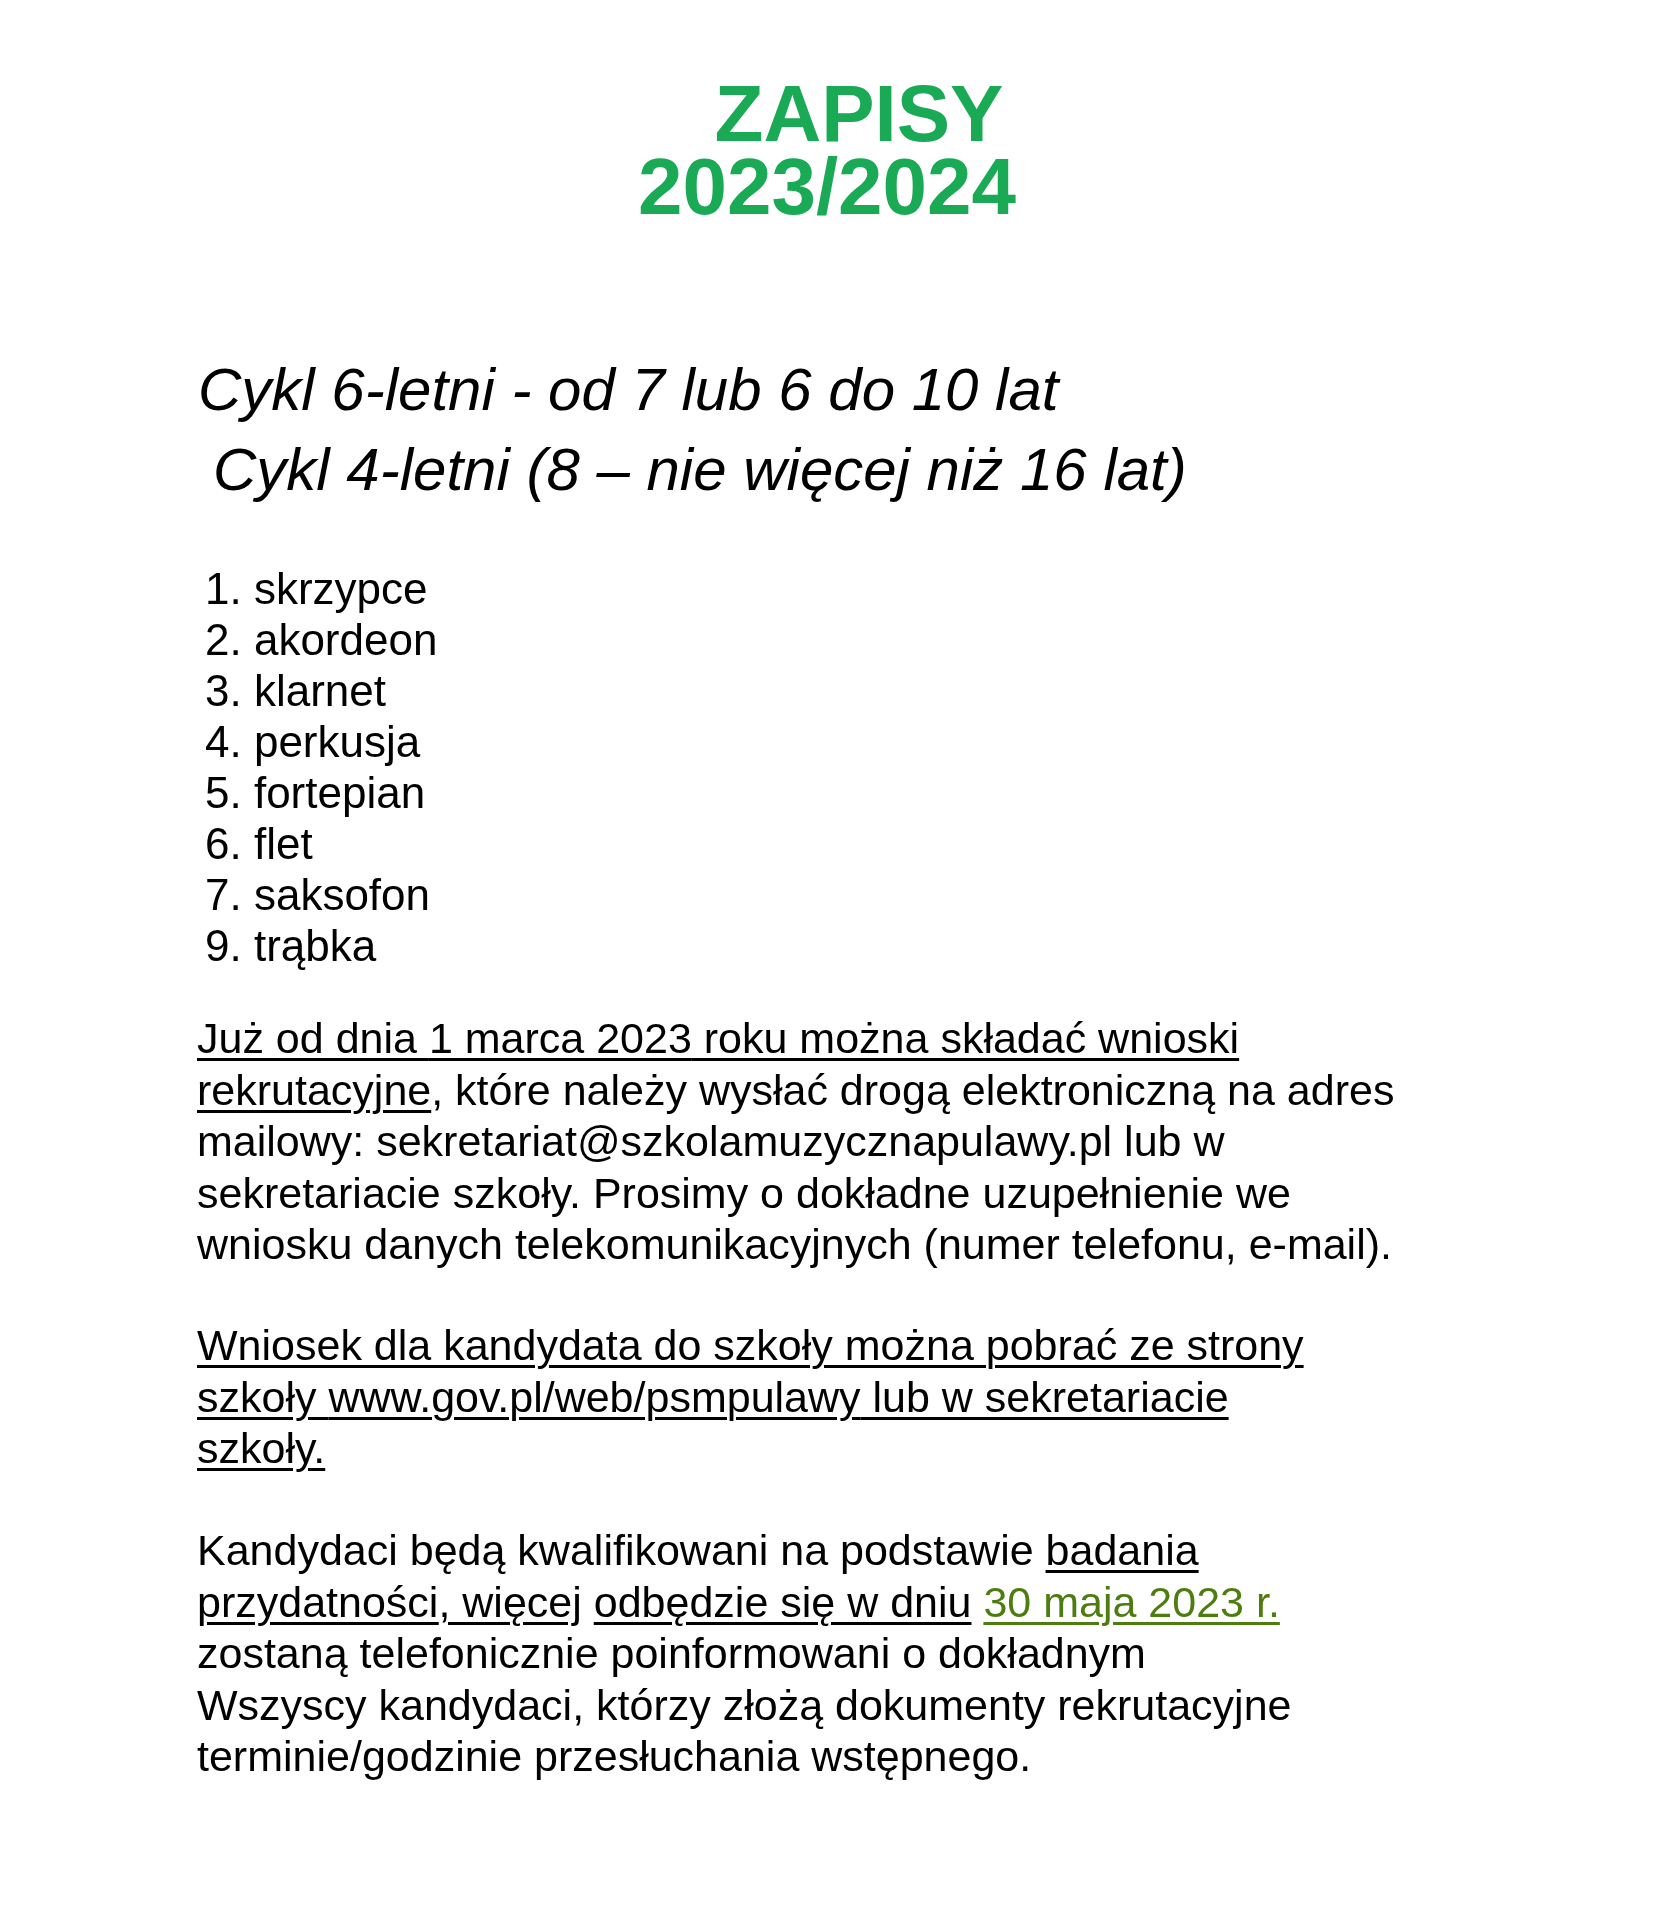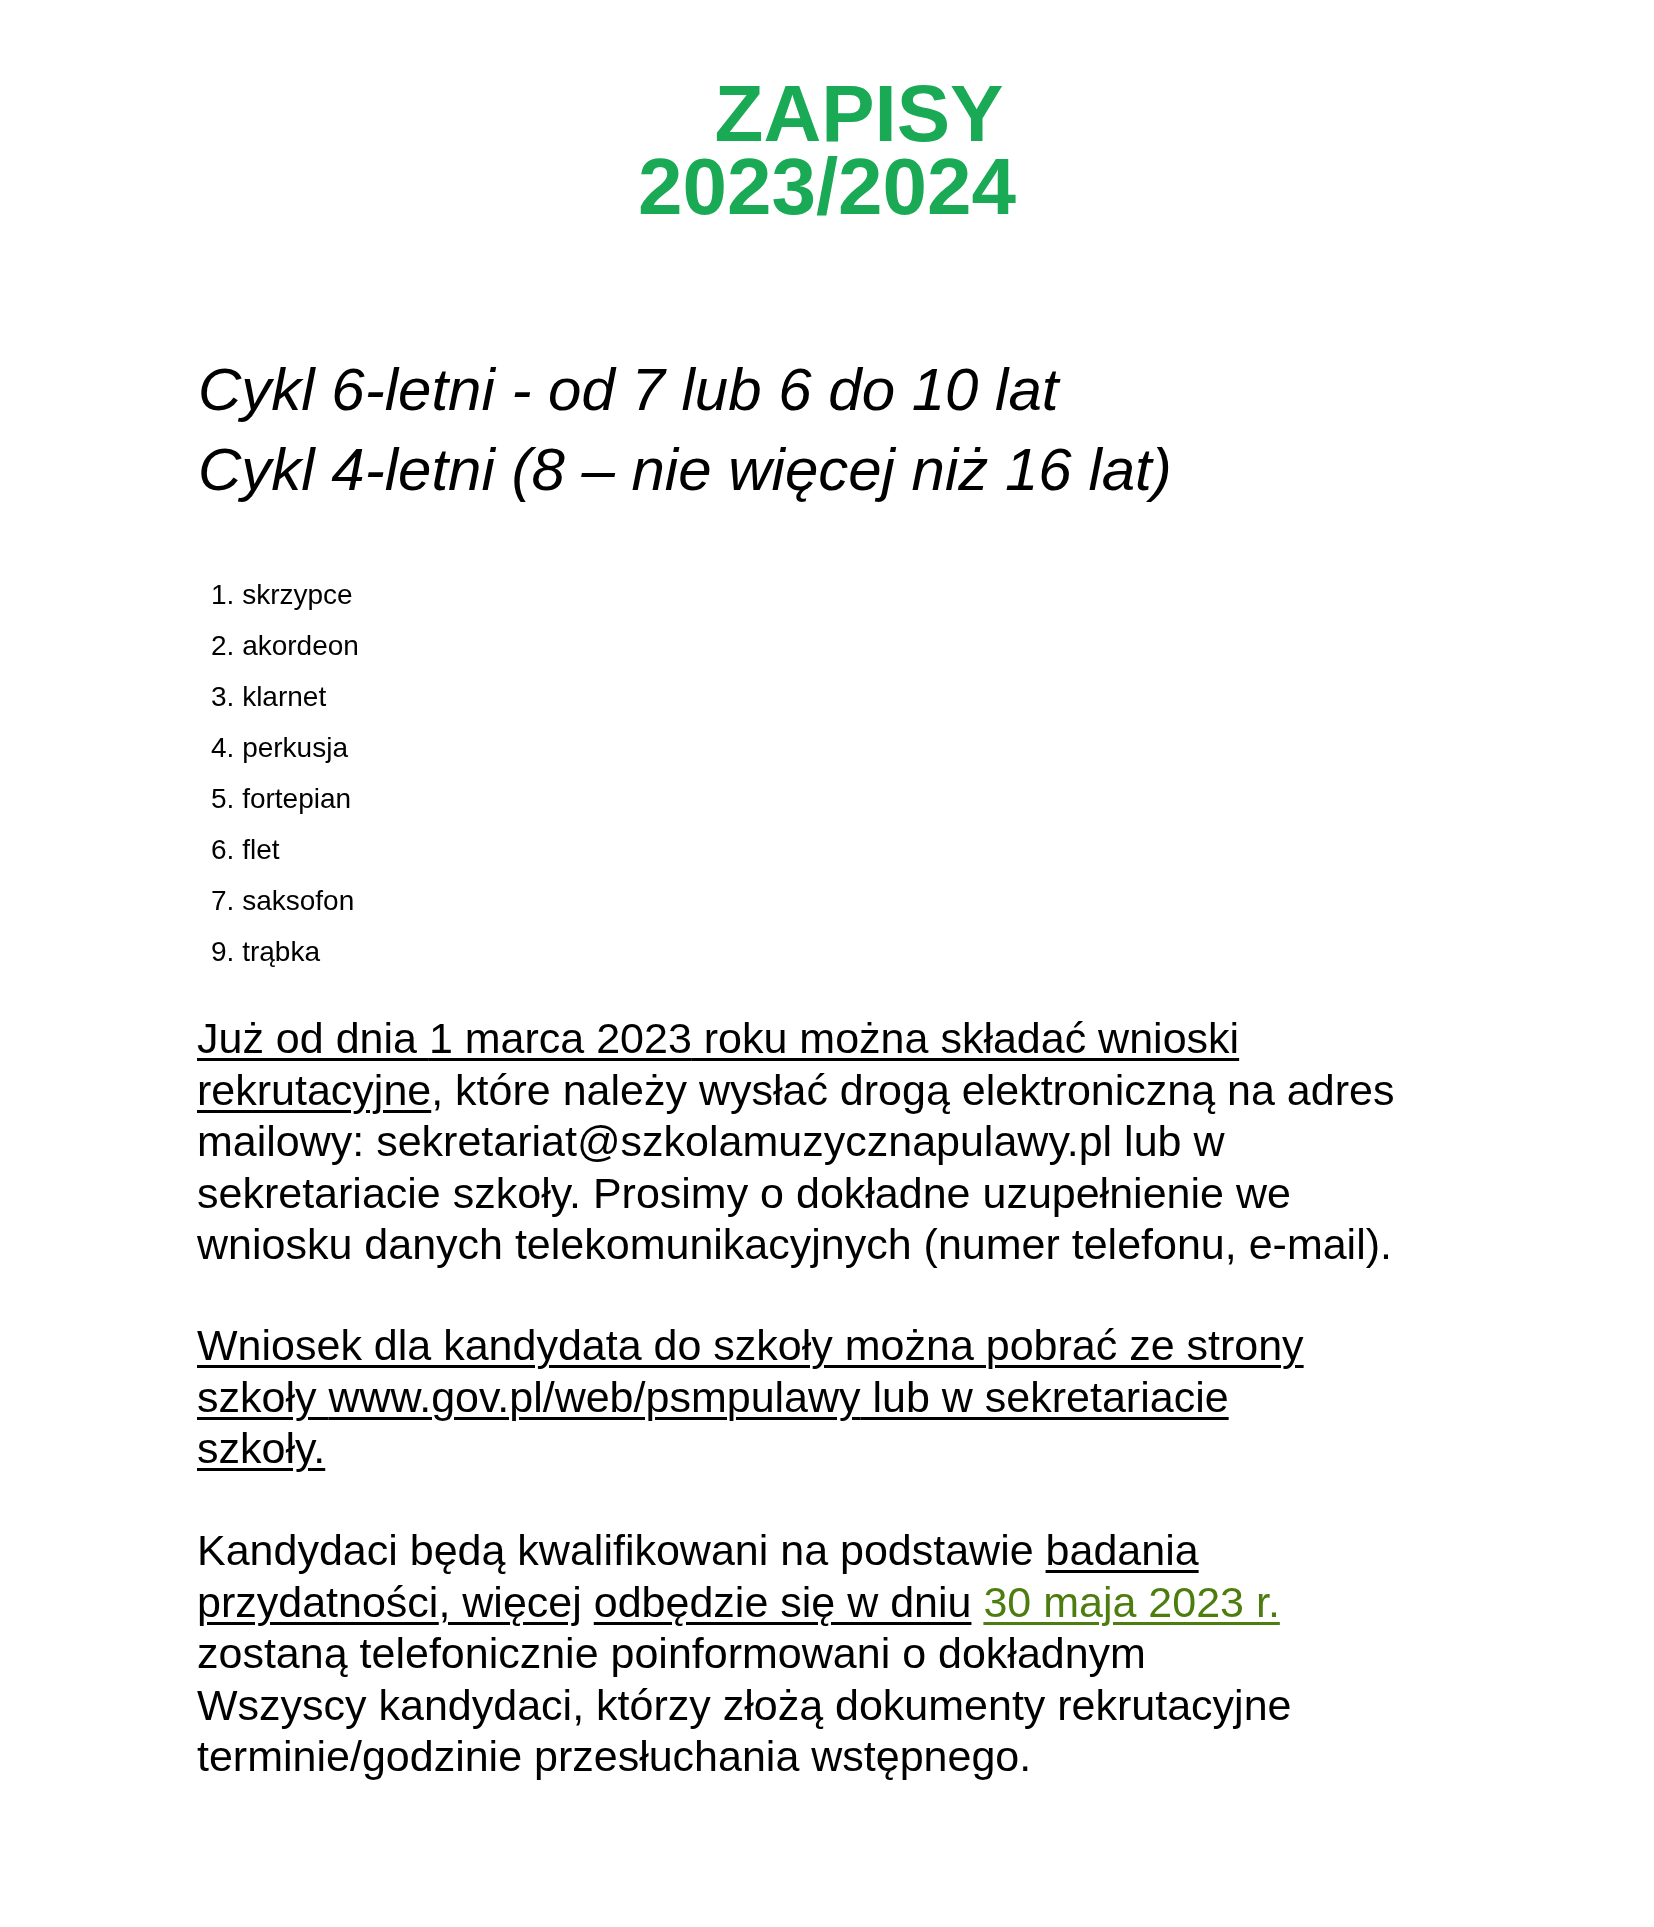--- a/index.html
+++ b/index.html
@@ -5,23 +5,23 @@
   html, body { margin: 0; padding: 0; background: #ffffff; }
   body { width: 1654px; height: 1927px; position: relative; overflow: hidden;
          font-family: "Liberation Sans", sans-serif; color: #000; }
   .title { position: absolute; left: 0; width: 1654px; text-align: center;
            font-weight: bold; font-size: 80px; line-height: 90px; color: #1aaa55; }
   .title.l1 { top: 69px; padding-left: 32px; }
   .title.l2 { top: 142px; }
   .heading { position: absolute; left: 198px; font-weight: normal; font-style: italic;
              font-size: 60px; line-height: 80px; white-space: nowrap; }
   .h1 { top: 350px; }
-  .h2 { top: 430px; }
-  .list { position: absolute; left: 197px; top: 555px; margin: 14px; padding: 0; list-style: none;
-          font-size: 28px; line-height: 51px; }
+  .h2 { top: 430px; margin-left: 15px; }
+  .list { position: absolute; left: 197px; top: 555px; margin: 8px; padding: 0; list-style: none;
+          font-size: 44px; line-height: 51px; }
   .list li { white-space: nowrap; }
   .para { position: absolute; left: 197px; width: 1300px; margin: 0;
           font-size: 43px; line-height: 51.5px; }
   .p1 { top: 1013px; }
   .p2 { top: 1320px; }
   .p3 { top: 1525px; }
   .line { display: block; white-space: nowrap; }
   u { text-decoration: underline; text-decoration-thickness: 3px; text-underline-offset: 5px; }
   b { font-weight: normal; }
   .green { color: #4d7c0f; }

